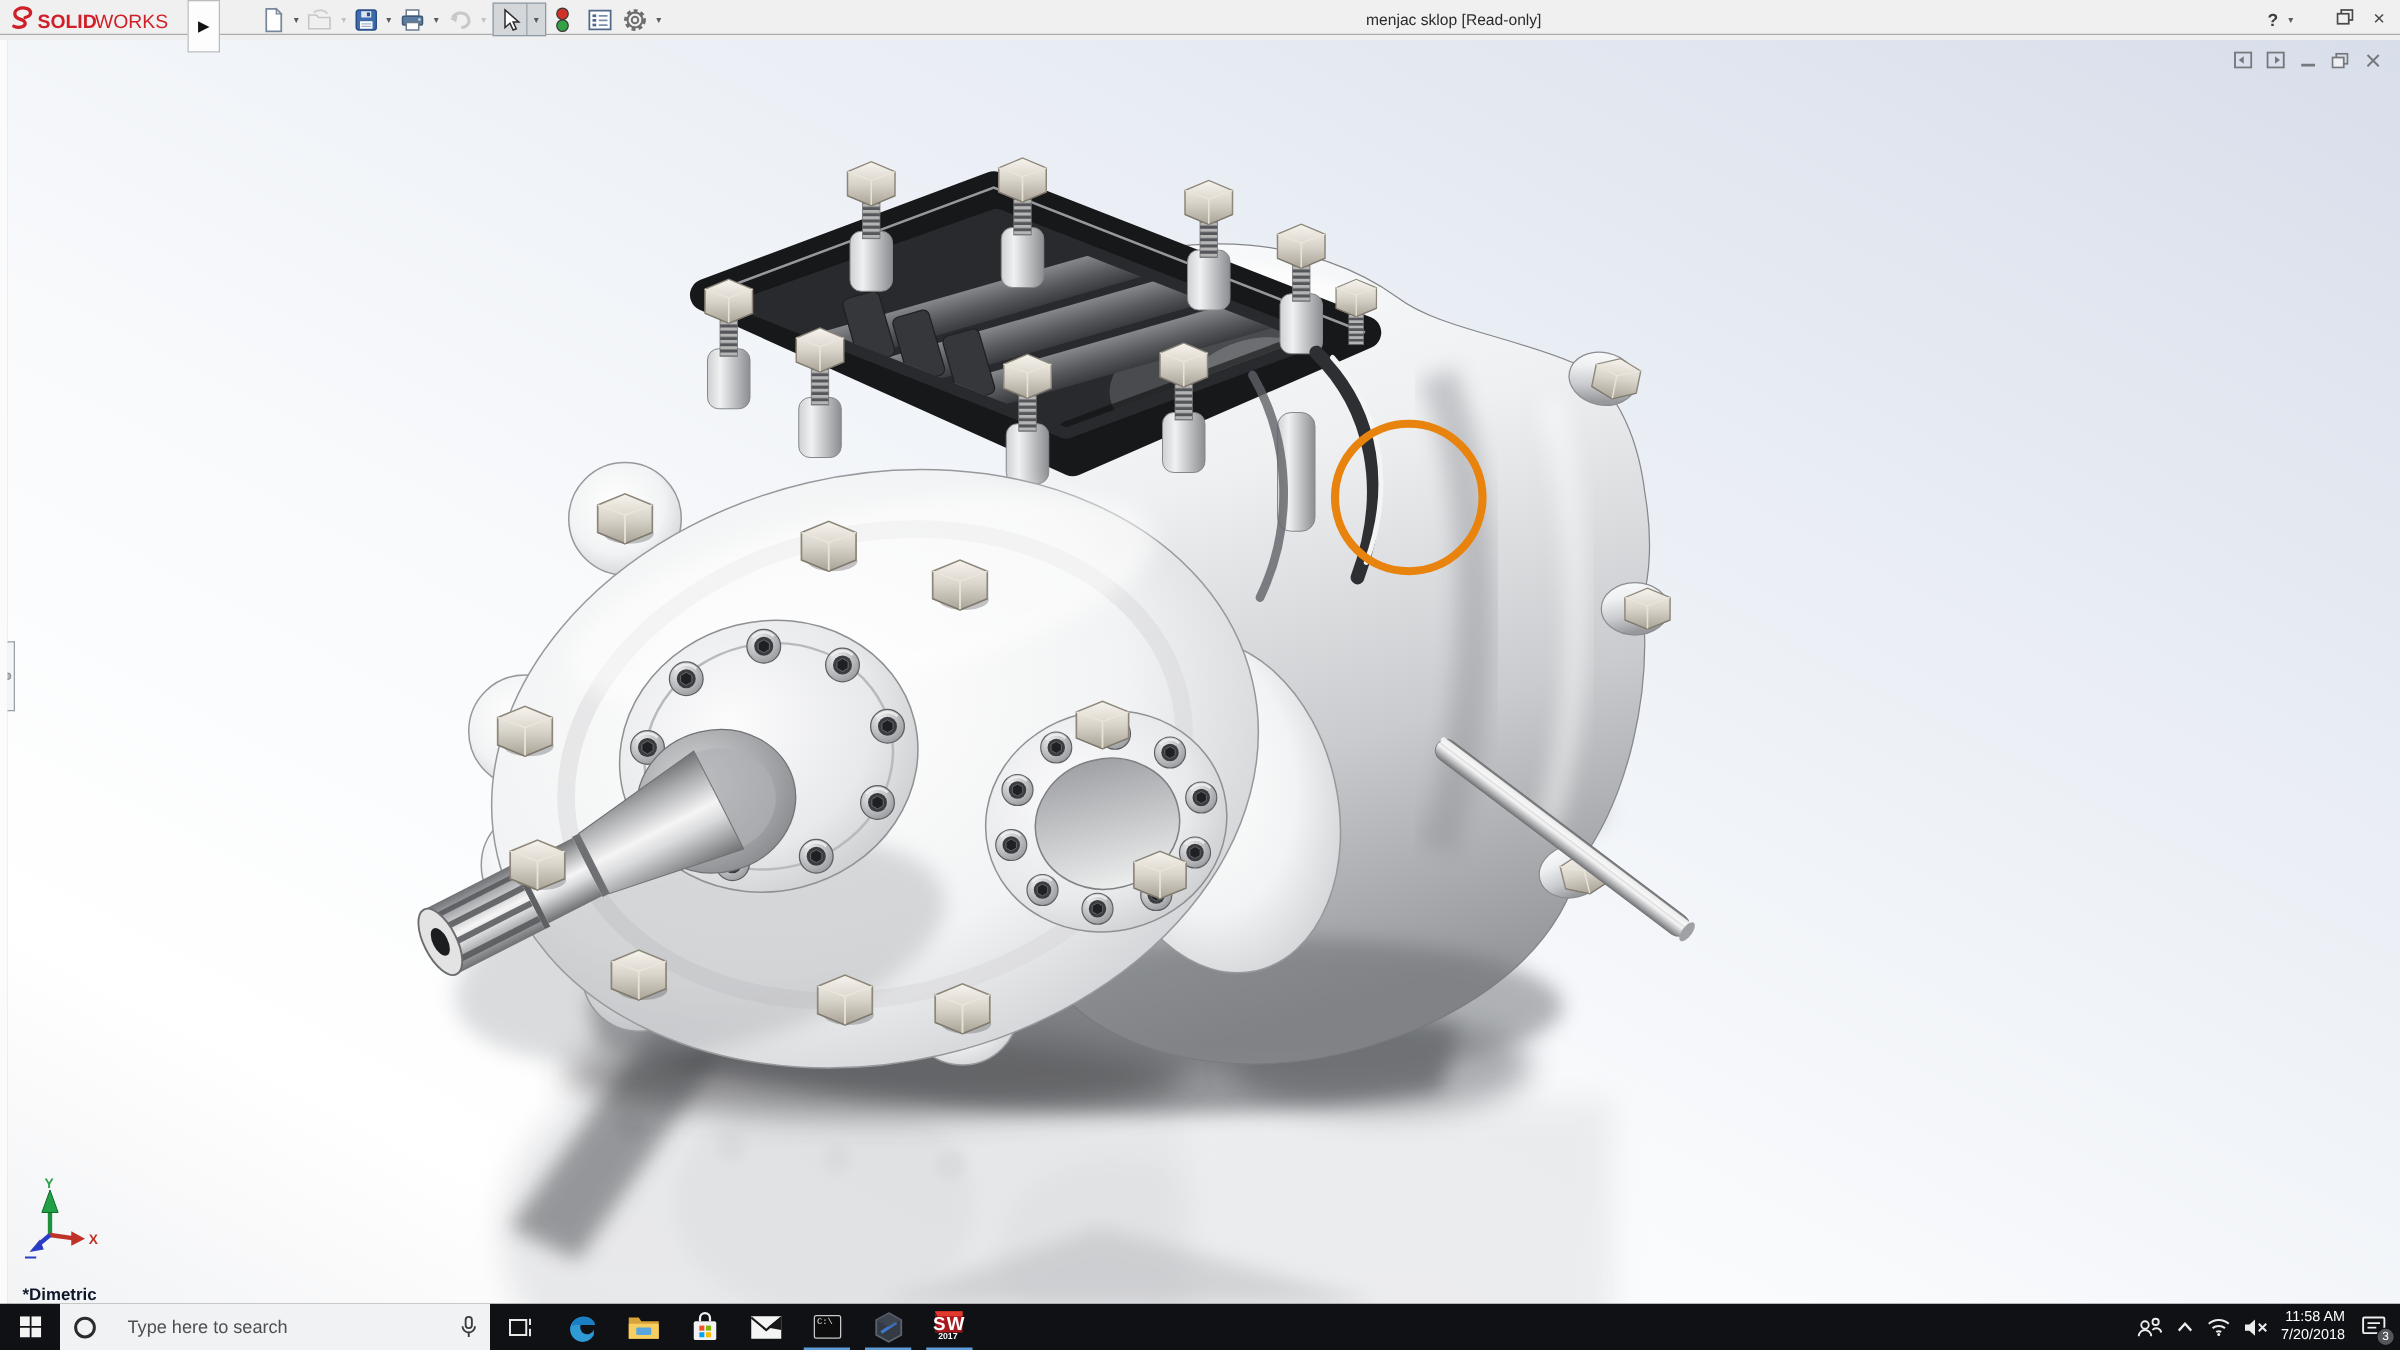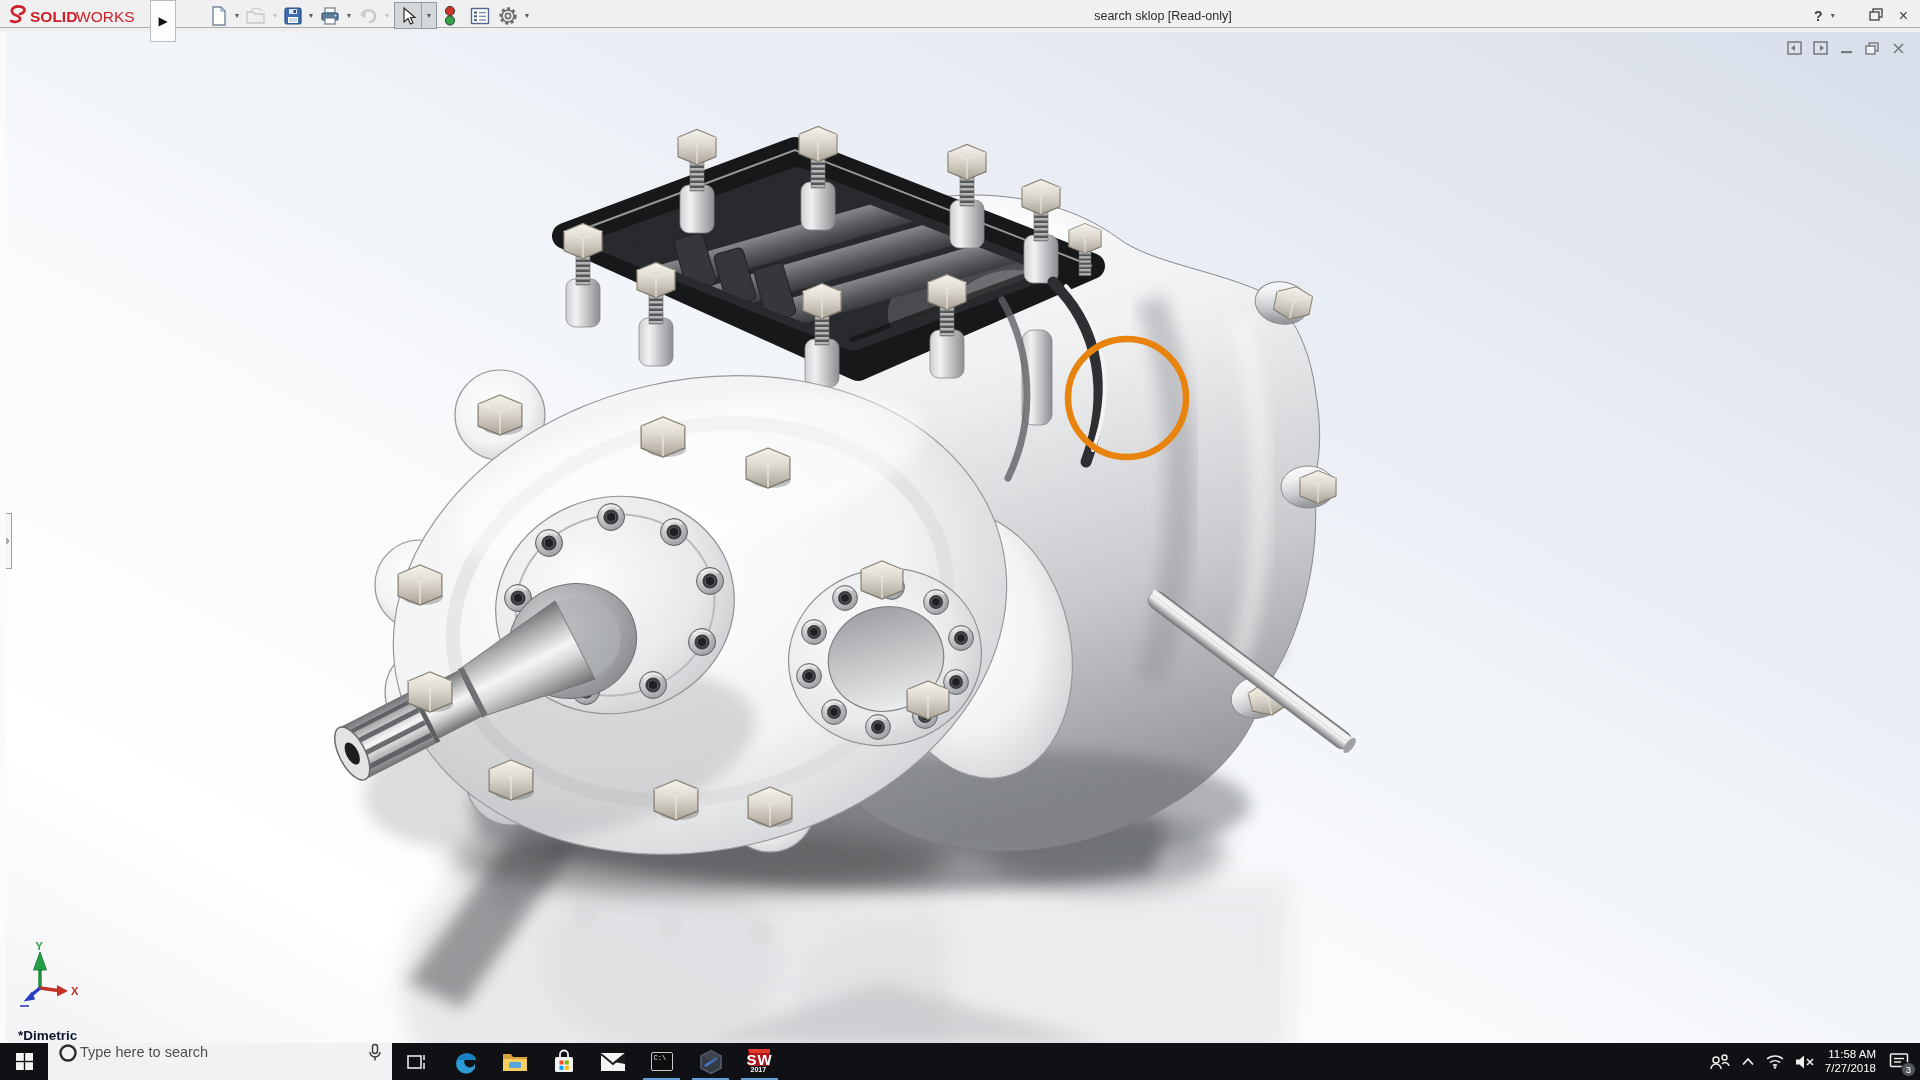--- a/index.html
+++ b/index.html
@@ -35,21 +35,21 @@
   .doc-controls .dbtn{width:16px;height:16px;display:flex;align-items:center;justify-content:center;}
   .panel-tab{position:absolute;left:-6px;top:481px;width:12px;height:56px;background:#f4f5f7;
     border:1px solid #9aa0a6;border-left:none;display:flex;align-items:center;justify-content:center;z-index:4;}
   .panel-tab .dot{width:6px;height:6px;border-radius:50%;background:#b4b7bb;border:1px solid #8f9296;}
   .view-label{position:absolute;left:12px;bottom:0px;font-size:13.5px;font-weight:600;color:#0f172a;z-index:4;}
 
   
   .taskbar{position:absolute;left:0;top:1043px;width:1920px;height:37px;background:#101114;
     display:flex;align-items:stretch;z-index:40;}
   .start{width:48px;display:flex;align-items:center;justify-content:center;}
-  .searchbox{width:344px;background:#f1f2f3;display:flex;align-items:flex-start;padding:0 10px;gap:0;}
+  .searchbox{width:344px;background:#f1f2f3;display:flex;align-items:center;padding:0 10px;gap:22px;}
   .searchbox input{flex:1;border:none;background:transparent;outline:none;
     font-size:14.5px;color:#333;font-family:"Liberation Sans",sans-serif;}
   .searchbox input::placeholder{color:#4f4f4f;opacity:1;}
   .tv-slot,.app{width:49px;position:relative;display:flex;align-items:center;justify-content:center;}
   .app.running::after{content:"";position:absolute;left:6px;right:6px;bottom:0;height:2.5px;background:#5e9dd6;}
   .tray{margin-left:auto;display:flex;align-items:center;gap:10px;padding-right:8px;}
   .clock{display:flex;flex-direction:column;align-items:flex-end;justify-content:center;
     color:#fff;font-size:11.5px;line-height:13.5px;}
   .action{position:relative;width:26px;height:26px;display:flex;align-items:center;justify-content:center;}
   .badge{position:absolute;right:-4px;bottom:-2px;width:15px;height:15px;border-radius:50%;
@@ -152,21 +152,21 @@
     <span class="tbtn">
       <svg width="22" height="22" viewBox="0 0 22 22">
         <circle cx="11" cy="11" r="7" fill="none" stroke="#6e6e6e" stroke-width="3.4" stroke-dasharray="2.9 2.4"></circle>
         <circle cx="11" cy="11" r="6" fill="none" stroke="#6e6e6e" stroke-width="1.6"></circle>
         <circle cx="11" cy="11" r="2.6" fill="none" stroke="#6e6e6e" stroke-width="1.6"></circle>
       </svg>
       </span>
     <span class="caret">▾</span>
   </div>
 
-  <div class="doc-title">search sklop [Read-only]</div>
+  <div class="doc-title">menjac sklop [Read-only]</div>
 
   <div class="win-ctrls">
     <span class="help-q">?</span>
     <span class="caret" style="margin-left:-10px;">▾</span>
     <span><span class="min-bar"></span></span>
     <span>
       <svg width="14" height="13" viewBox="0 0 14 13">
         <rect x="4" y="1" width="9" height="8" fill="none" stroke="#4a4a4a" stroke-width="1.4"></rect>
         <rect x="1" y="4" width="9" height="8" fill="#f0f0f1" stroke="#4a4a4a" stroke-width="1.4"></rect>
       </svg></span>
@@ -612,21 +612,21 @@
       <path d="M5,8.5 a8,8 0 0 1 10,0" fill="none" stroke="#ececec" stroke-width="1.6"></path>
       <path d="M8,11.5 a4,4 0 0 1 4,0" fill="none" stroke="#ececec" stroke-width="1.6"></path>
       <circle cx="10" cy="13.5" r="1.2" fill="#ececec"></circle>
     </svg>
     <svg width="20" height="16" viewBox="0 0 20 16">
       <polygon points="1,5.5 4.5,5.5 9,1.5 9,14.5 4.5,10.5 1,10.5" fill="#ececec"></polygon>
       <path d="M12,5 L18,11 M18,5 L12,11" stroke="#ececec" stroke-width="1.6"></path>
     </svg>
     <div class="clock">
       <span>11:58 AM</span>
-      <span>7/27/2018</span>
+      <span>7/20/2018</span>
     </div>
     <div class="action">
       <svg width="20" height="19" viewBox="0 0 20 19">
         <rect x="1.5" y="2" width="17" height="12.5" rx="1" fill="none" stroke="#f0f0f0" stroke-width="1.5"></rect>
         <line x1="5" y1="6.5" x2="15" y2="6.5" stroke="#f0f0f0" stroke-width="1.4"></line>
         <line x1="5" y1="10" x2="12" y2="10" stroke="#f0f0f0" stroke-width="1.4"></line>
         <polygon points="13,14.5 18.5,14.5 18.5,18.5" fill="#f0f0f0"></polygon>
       </svg>
       <span class="badge">3</span>
     </div>

